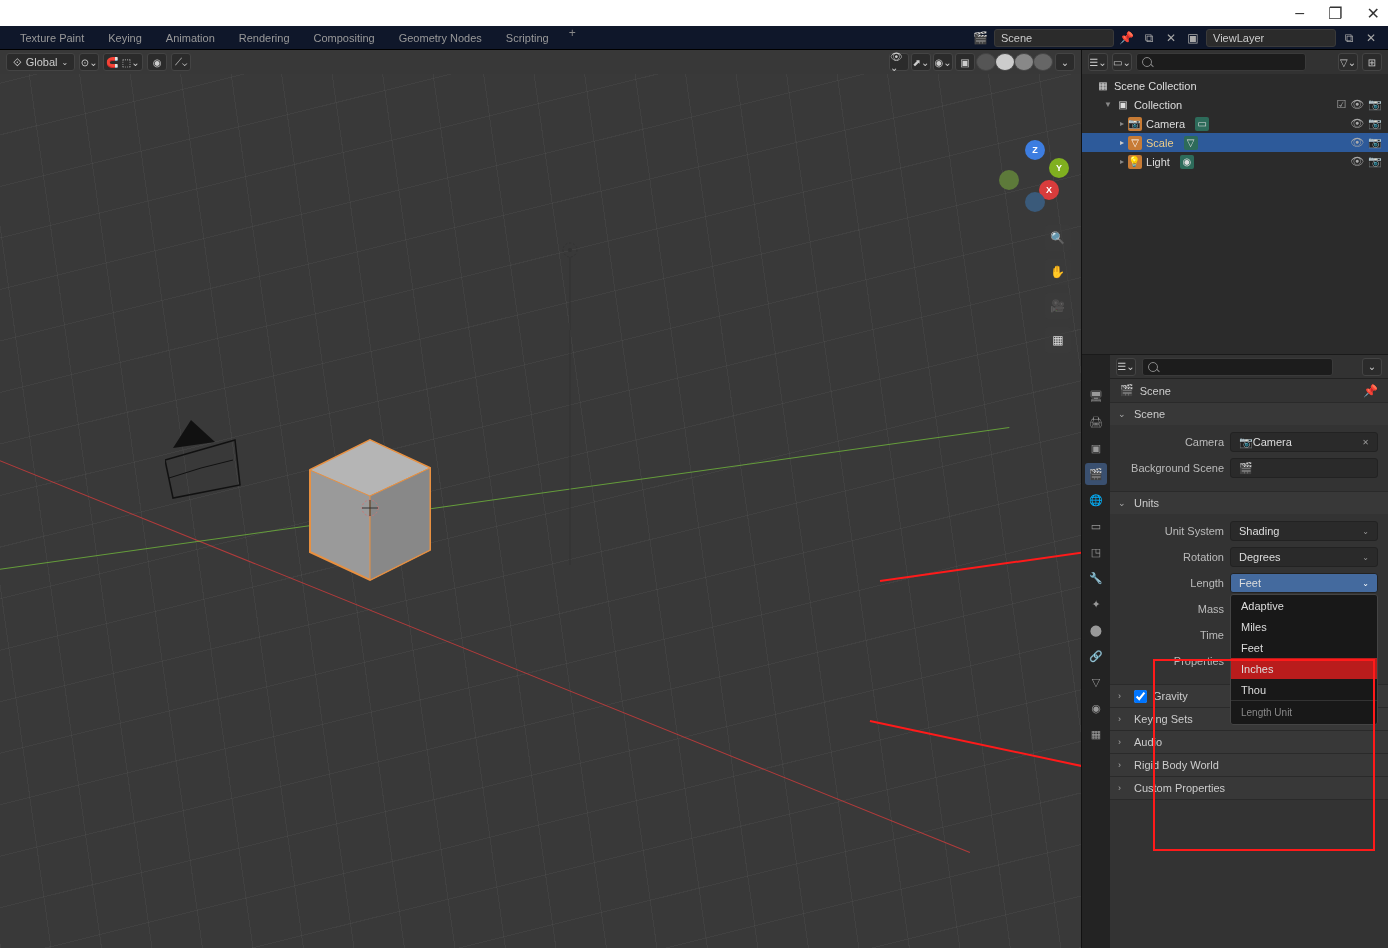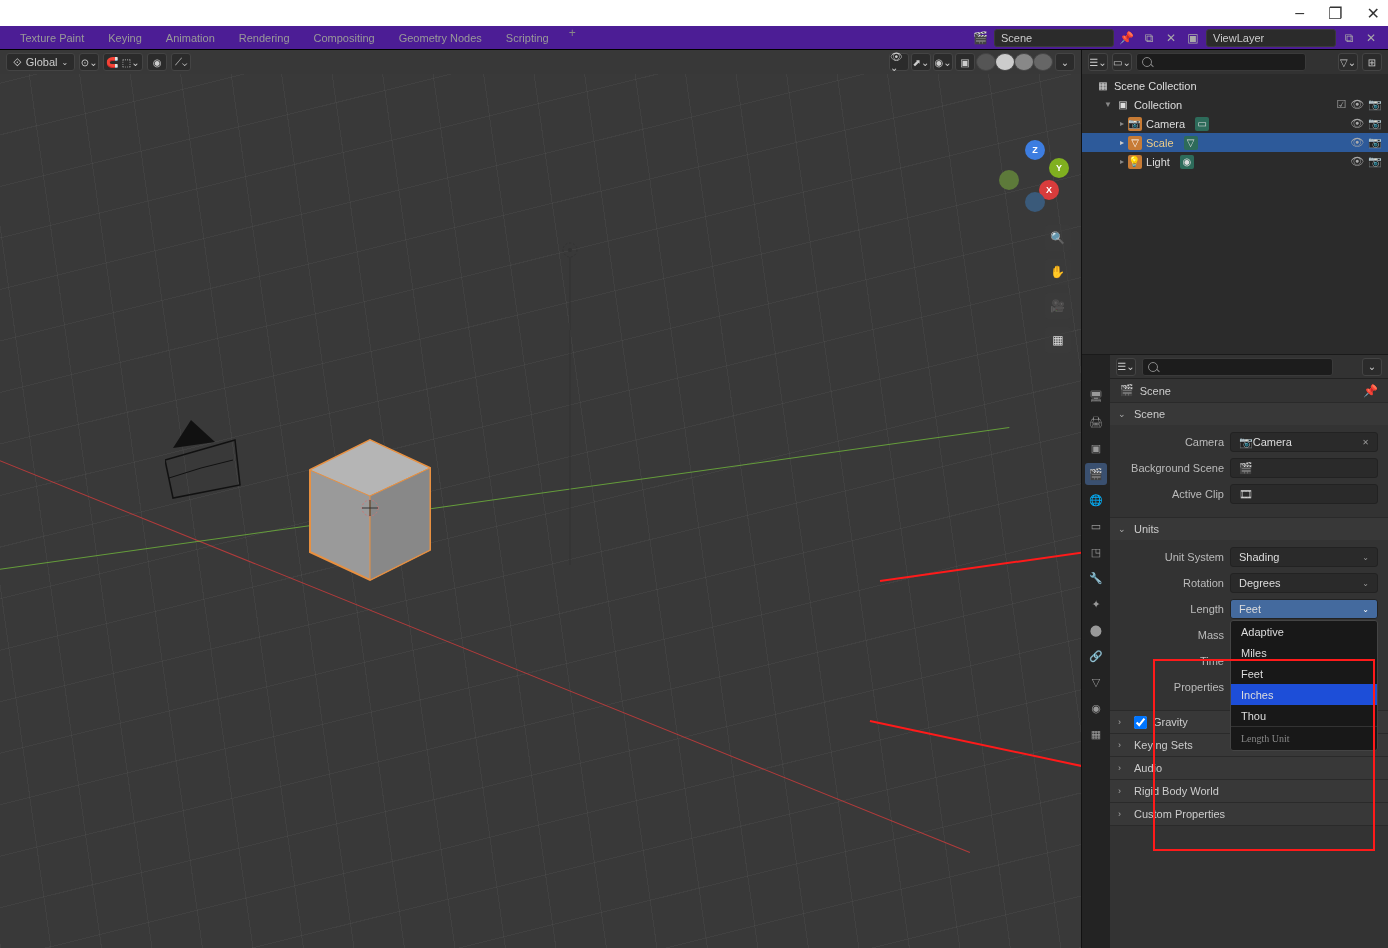--- a/index.html
+++ b/index.html
@@ -1,19 +1,19 @@
 <!DOCTYPE html>
 <html><head>
 <meta charset="utf-8">
 <style>
 * { margin:0; padding:0; box-sizing:border-box; font-family:-apple-system,BlinkMacSystemFont,"Segoe UI",sans-serif; }
 body { background:#fff; width:1388px; height:948px; overflow:hidden; position:relative; font-size:12px; color:#ccc; }
 .titlebar { height:26px; background:#fff; display:flex; justify-content:flex-end; align-items:center; padding-right:8px; gap:24px; }
 .titlebar span { font-size:16px; color:#333; cursor:pointer; }
-.topbar { height:24px; background:#4c1d95; display:flex; align-items:center; padding:0 8px; border-bottom:1px solid #000; }
+.topbar { height:24px; background:#0f172a; display:flex; align-items:center; padding:0 8px; border-bottom:1px solid #000; }
 .workspace-tabs { display:flex; gap:0; height:100%; }
 .workspace-tabs .tab { padding:0 12px; display:flex; align-items:center; color:#999; font-size:11px; cursor:pointer; }
 .workspace-tabs .plus { padding:0 8px; color:#888; }
 .topbar-right { margin-left:auto; display:flex; align-items:center; gap:4px; }
 .hdr-field { background:#2b2b2b; border:1px solid #3a3a3a; border-radius:3px; height:18px; display:flex; align-items:center; padding:0 6px; font-size:11px; }
 .hdr-icon { width:18px; height:18px; display:flex; align-items:center; justify-content:center; color:#aaa; }
 .main { display:flex; height:calc(948px - 26px - 24px); }
 .viewport-area { flex:1; position:relative; background:#383838; overflow:hidden; }
 .viewport-header { position:absolute; top:0; left:0; right:0; height:24px; display:flex; align-items:center; padding:0 6px; gap:4px; z-index:10; }
 .vh-btn { background:#2b2b2b; border:1px solid #444; border-radius:3px; height:18px; padding:0 6px; display:flex; align-items:center; font-size:11px; color:#ccc; gap:4px; }
@@ -61,22 +61,22 @@
 .panel-body { padding:6px 10px 8px 10px; }
 .prop-row { display:flex; align-items:center; height:22px; margin-bottom:4px; gap:6px; }
 .prop-row .lbl { width:104px; text-align:right; color:#bbb; font-size:11px; }
 .prop-row .fld { flex:1; background:#2a2a2a; border:1px solid #222; border-radius:3px; height:20px; display:flex; align-items:center; padding:0 8px; font-size:11px; color:#ddd; position:relative; }
 .prop-row .fld.sel { background:#446a9e; }
 .prop-row .fld .chev { margin-left:auto; font-size:8px; color:#999; }
 .prop-row .fld.num { justify-content:center; background:#545454; }
 .prop-row .chk { margin-left:0; }
 .dropdown-menu { position:absolute; background:#181818; border:1px solid #444; border-radius:3px; width:148px; z-index:50; }
 .dropdown-menu .item { height:21px; display:flex; align-items:center; padding:0 10px; font-size:11px; color:#ddd; }
-.dropdown-menu .item.hl { background:#1d4ed8; }
-.dropdown-menu .hint { border-top:1px solid #333; color:#888; font-size:10px; height:24px; display:flex; align-items:center; padding:0 10px;font-family:Liberation Serif, serif; }
+.dropdown-menu .item.hl { background:#b91c1c; }
+.dropdown-menu .hint { border-top:1px solid #333; color:#888; font-size:10px; height:24px; display:flex; align-items:center; padding:0 10px; }
 .red-box { position:absolute; border:2px solid #ff1a1a; pointer-events:none; z-index:60; }
 .arrow-line { position:absolute; background:#ff1a1a; height:1.5px; transform-origin:left center; z-index:55; pointer-events:none; }
 .arrow-line::after { content:''; position:absolute; right:-1px; top:-3px; border-left:8px solid #ff1a1a; border-top:4px solid transparent; border-bottom:4px solid transparent; }
 .pin-icon { margin-left:auto; color:#888; font-size:12px; }
 .search-icon { position:relative; }
 .search-icon::before { content:''; position:absolute; left:6px; top:50%; transform:translateY(-50%); width:8px; height:8px; border:1px solid #888; border-radius:50%; }
 .search-icon::after { content:''; position:absolute; left:14px; top:calc(50% + 3px); width:4px; height:1px; background:#888; transform:rotate(45deg); }
 </style>
 </head>
 <body>
@@ -291,24 +291,20 @@
             </div>
           <div class="panel-body">
             <div class="prop-row">
                 <span class="lbl">Camera</span>
                 <div class="fld">📷 <span>Camera</span><span class="chev">✕</span></div>
               </div>
             <div class="prop-row">
                 <span class="lbl">Background Scene</span>
                 <div class="fld">🎬</div>
               </div>
-            <div class="prop-row">
-                <span class="lbl">Active Clip</span>
-                <div class="fld">🎞</div>
-              </div>
           </div>
         </div>
 
         <div class="panel">
           <div class="panel-header">
               <span class="arrow">⌄</span>
               <span>Units</span>
             </div>
           <div class="panel-body">
             <div class="prop-row">

